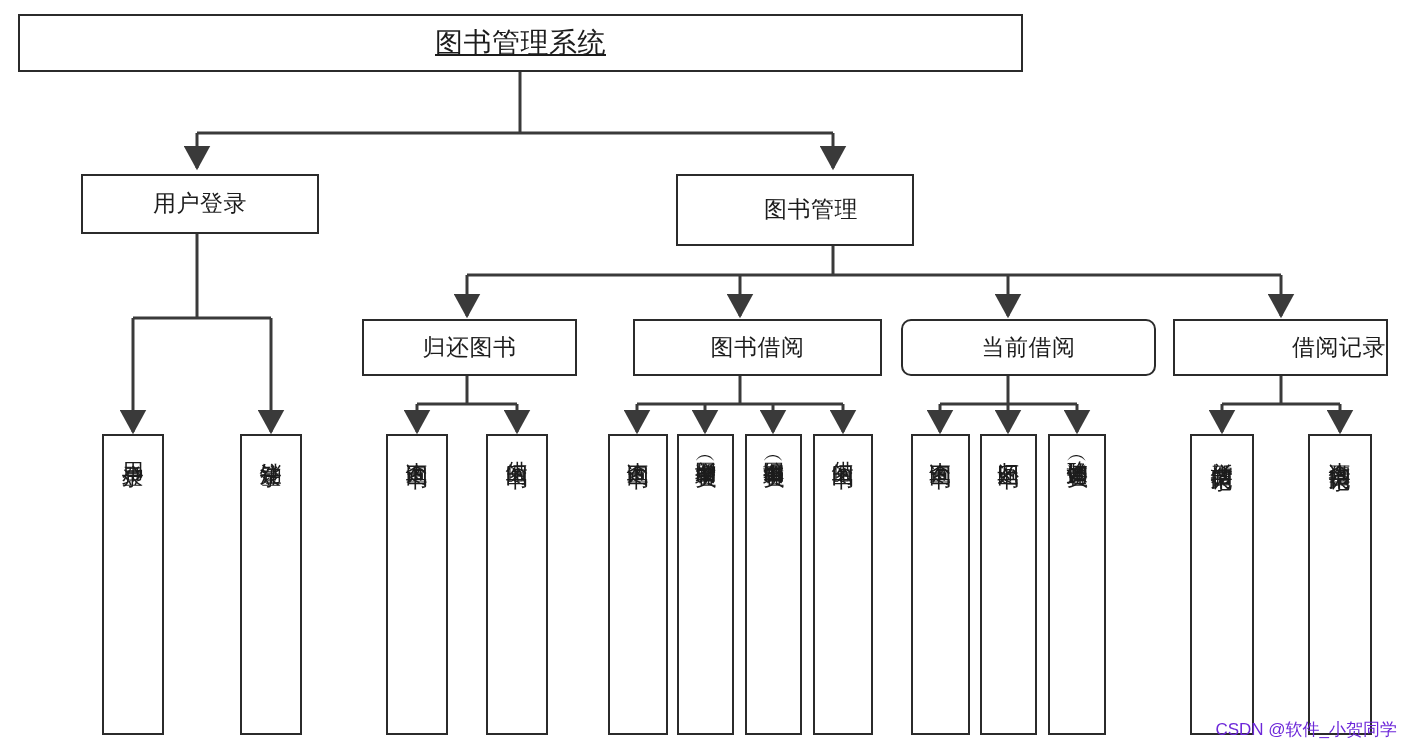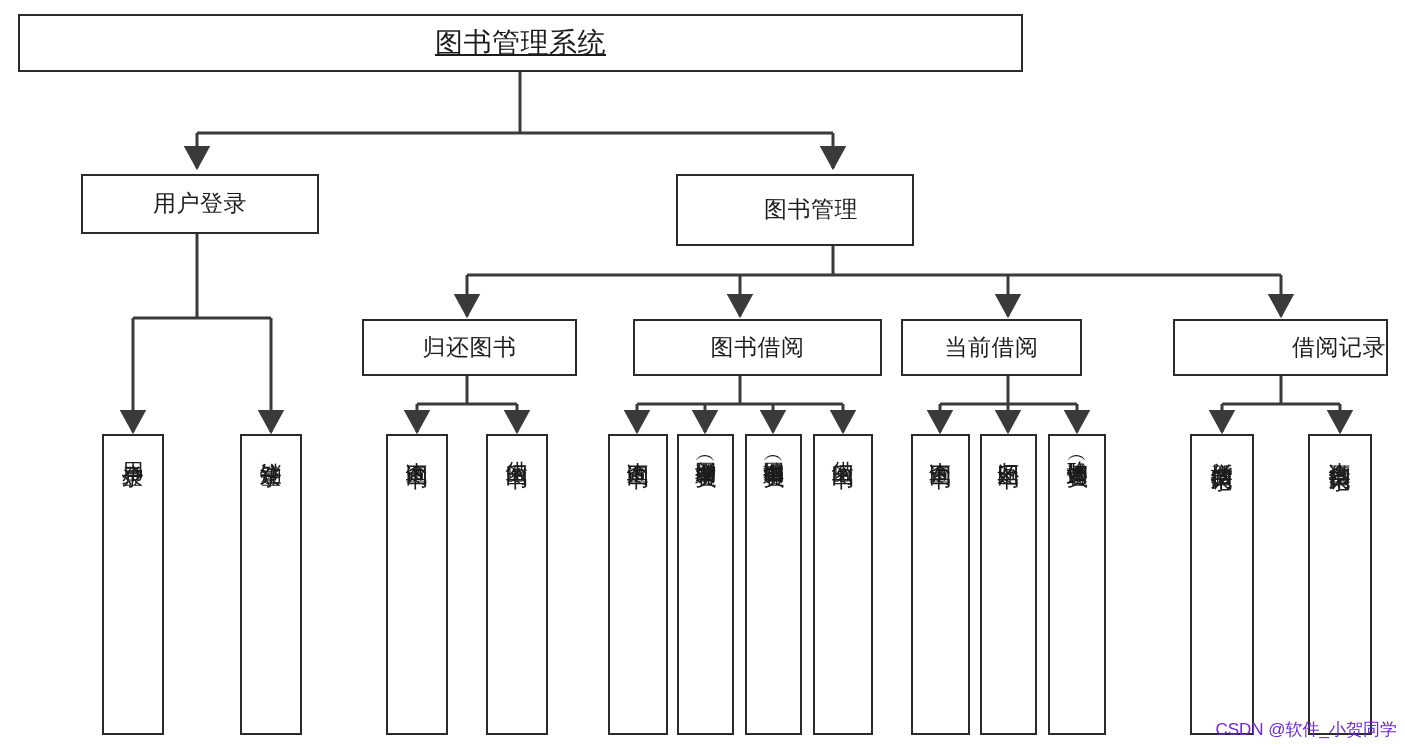--- a/index.html
+++ b/index.html
@@ -152,21 +152,21 @@
   </div>
 
   <div class="node" style="left:362px; top:319px; width:215px; height:57px;">
     <span class="label">归还图书</span>
   </div>
 
   <div class="node" style="left:633px; top:319px; width:249px; height:57px;">
     <span class="label">图书借阅</span>
   </div>
 
-  <div class="node" style="left:901px; top:319px; width:181px; height:57px;">
+  <div class="node" style="left:901px; top:319px; width:255px; height:57px;border-radius:10px;">
     <span class="label">当前借阅</span>
   </div>
 
   <div class="node" style="left:1173px; top:319px; width:215px; height:57px;justify-content:flex-end;">
     <span class="label">借阅记录</span>
   </div>
 
   <div class="node leaf" style="left:102px; top:434px; width:62px; height:301px;">
     <span class="label">用户登录</span>
   </div>

